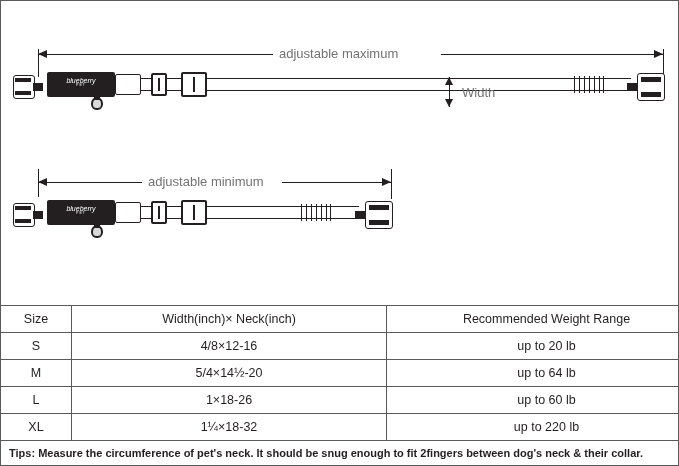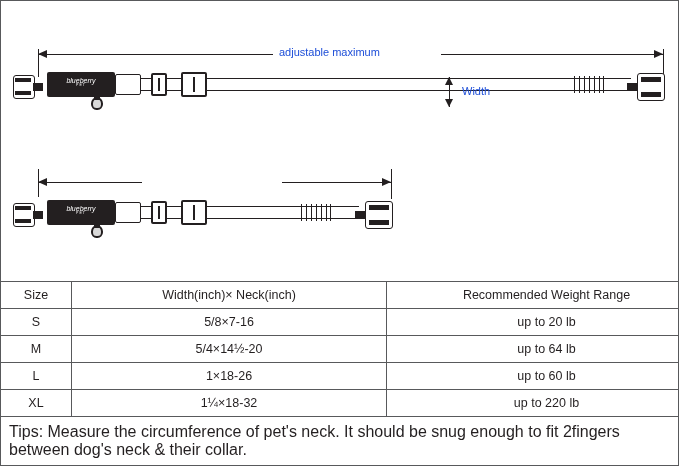--- a/index.html
+++ b/index.html
@@ -22,22 +22,22 @@
   }
 
   
   .diagram {
     position: relative;
     width: 679px;
     height: 267px;
   }
   .diag-label {
     position: absolute;
-    font-size: 11px;
-    color: #1d4ed8;
+    font-size: 13px;
+    color: #737373;
     white-space: nowrap;
   }
 
   
   .collar {
     position: absolute;
   }
   .strap {
     position: absolute;
     background: #ffffff;
@@ -191,23 +191,24 @@
     font-size: 12.5px;
     font-weight: normal;
     text-align: center;
     padding: 6px 4px;
     color: #231f20;
   }
   th:last-child, td:last-child { border-right: none; padding-left: 32px; }
   .col-size { width: 62px; }
   .col-wn { width: 306px; }
   .tips {
-    font-size: 16px;
+    font-size: 11px;
     padding: 6px 8px 6px 8px;
     color: #231f20;
+    font-weight: bold;
   }
 </style>
 </head>
 <body>
 
 <div class="page">
 
   <div class="diagram">
 
     <div class="ext-line" style="left:37px; top:48px; height:28px;"></div>
@@ -265,20 +266,21 @@
     <div class="arrow up" style="left:444px; top:76px;"></div>
     <div class="arrow down" style="left:444px; top:98px;"></div>
     <div class="diag-label" style="left:461px; top:84px;">Width</div>
 
     <div class="ext-line" style="left:37px; top:168px; height:28px;"></div>
     <div class="ext-line" style="left:390px; top:168px; height:30px;"></div>
     <div class="dim-line" style="left:37px; top:181px; width:104px;"></div>
     <div class="dim-line" style="left:281px; top:181px; width:109px;"></div>
     <div class="arrow left" style="left:37px; top:177px;"></div>
     <div class="arrow right" style="left:381px; top:177px;"></div>
+    <div class="diag-label" style="left:147px; top:173px;">adjustable minimum</div>
 
     <div class="collar" style="left:0; top:188px; width:679px; height:70px;">
 
       <div class="clip" style="left:12px; top:10px; width:40px; height:34px;">
         <div class="body" style="left:0; top:4px; width:22px; height:24px; border-radius:3px;"></div>
         <div class="fill" style="left:2px; top:7px; width:16px; height:4px;"></div>
         <div class="fill" style="left:2px; top:20px; width:16px; height:4px;"></div>
         <div class="fill" style="left:20px; top:12px; width:10px; height:8px;"></div>
       </div>
 
@@ -321,21 +323,21 @@
       <thead>
         <tr>
           <th class="col-size">Size</th>
           <th class="col-wn">Width(inch)× Neck(inch)</th>
           <th>Recommended Weight Range</th>
         </tr>
       </thead>
       <tbody>
         <tr>
           <td class="col-size">S</td>
-          <td class="col-wn">5/8×7-16</td>
+          <td class="col-wn">4/8×12-16</td>
           <td>up to 20 lb</td>
         </tr>
         <tr>
           <td class="col-size">M</td>
           <td class="col-wn">5/4×14½-20</td>
           <td>up to 64 lb</td>
         </tr>
         <tr>
           <td class="col-size">L</td>
           <td class="col-wn">1×18-26</td>

